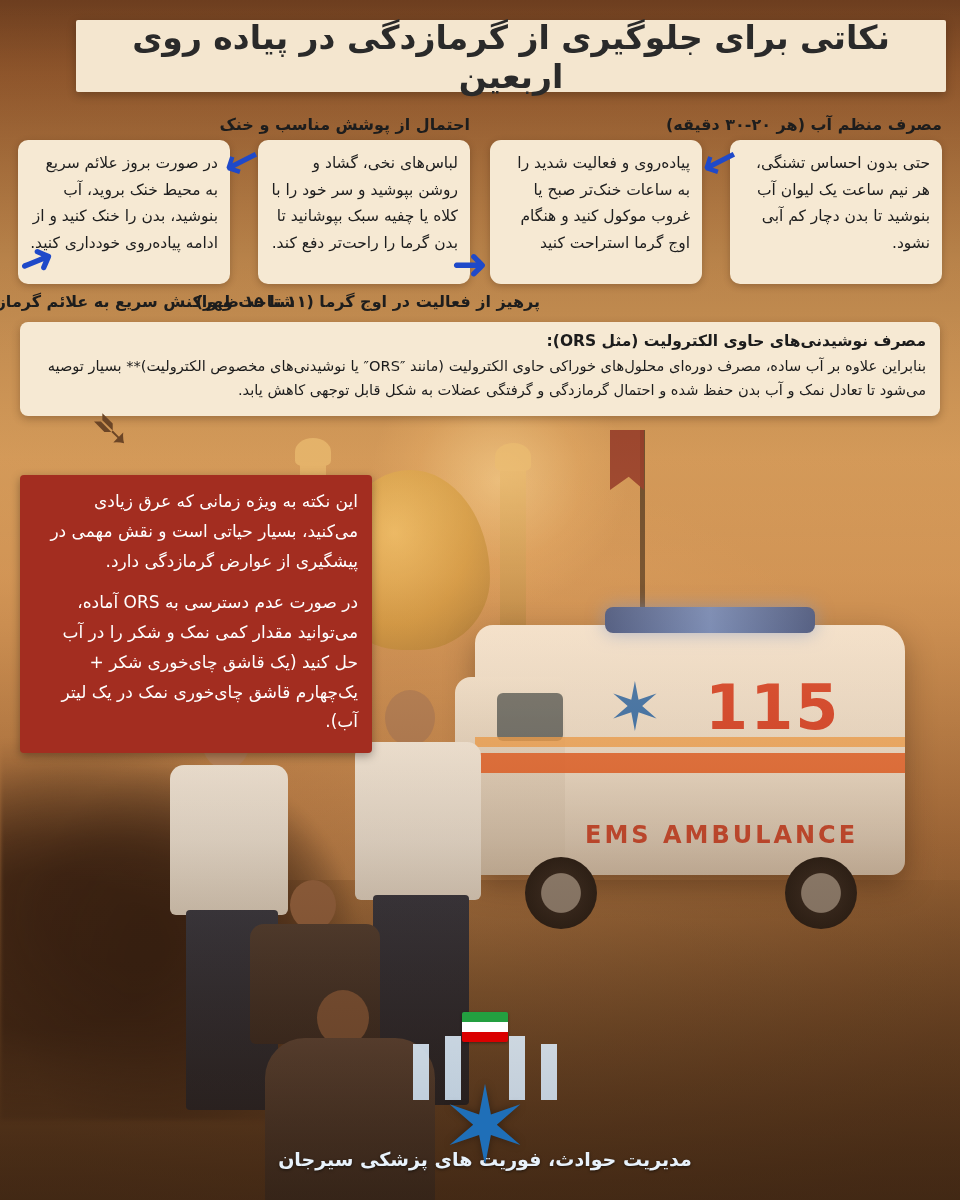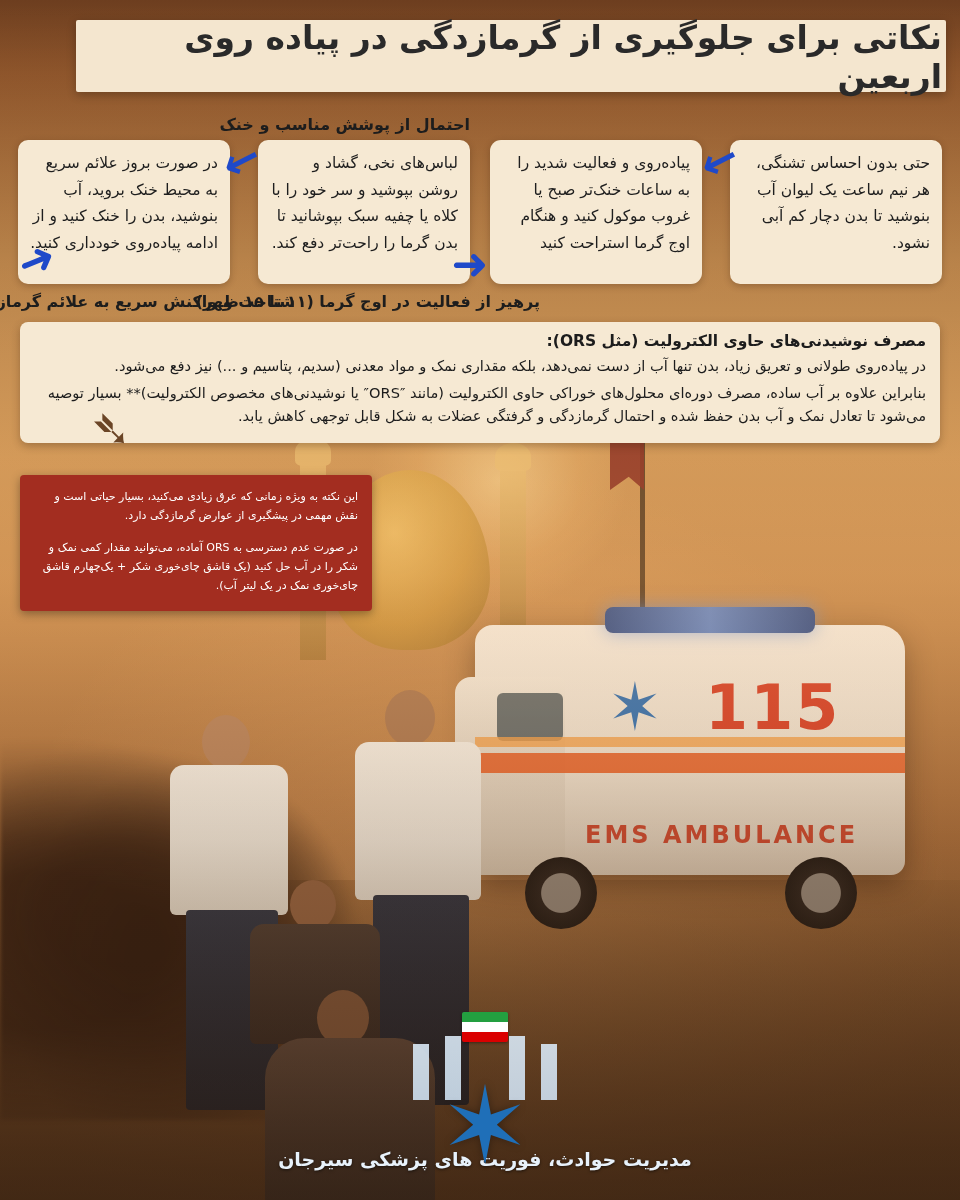--- a/index.html
+++ b/index.html
@@ -124,21 +124,21 @@
   
   .title-band{
     position:absolute;left:76px;top:20px;width:870px;height:72px;
     background:#f4e6cf;border-radius:2px;
     box-shadow:0 3px 10px rgba(0,0,0,.25);
   }
   .title-text{
     position:absolute;left:80px;top:24px;width:862px;height:66px;
     display:flex;align-items:center;justify-content:center;
     font-size:33px;font-weight:bold;color:#2a2a2a;letter-spacing:0;
-    text-align:right;
+    text-align:center;
   }
   .sec-head{
     position:absolute;font-size:16px;font-weight:bold;color:#1d1d1d;
     background:rgba(244,230,207,0.0);
     white-space:nowrap;
   }
   .card{
     position:absolute;background:#f6e9d3;border-radius:10px;
     padding:10px 12px;box-sizing:border-box;
     font-size:15.5px;line-height:1.72;color:#1e1e1e;text-align:right;
@@ -147,21 +147,21 @@
   .wide-card{
     position:absolute;left:20px;top:322px;width:920px;
     background:#f6e9d3;border-radius:8px;padding:10px 14px 12px 14px;box-sizing:border-box;
     color:#1c1c1c;text-align:right;box-shadow:0 3px 9px rgba(50,25,10,.3);
   }
   .wide-card .wc-title{font-size:15.5px;font-weight:bold;margin-bottom:4px;}
   .wide-card p{margin:3px 0;font-size:14.6px;line-height:1.62;}
   .red-box{
     position:absolute;background:#a32d20;color:#fff;border-radius:4px;
     padding:12px 14px;box-sizing:border-box;text-align:right;
-    font-size:11px;line-height:1.75;
+    font-size:17px;line-height:1.75;
     box-shadow:0 3px 10px rgba(0,0,0,.35);
   }
   #note-left{left:20px;top:475px;width:352px;}
   #note-left p{margin:0 0 12px 0;}
   #note-left p:last-child{margin-bottom:4px;}
   #side-red{
     right:10px;top:585px;width:150px;font-size:18px;font-weight:bold;line-height:1.85;
     background:#a02d20;
   }
   .arrow{position:absolute;color:#1f49c9;font-size:44px;line-height:1;font-weight:bold;}
@@ -245,37 +245,37 @@
   <div class="fig" id="seated">
     <div class="head"></div>
     <div class="torso"></div>
   </div>
 
   <div class="haze"></div>
 
   <div class="title-band"></div>
   <div class="title-text">نکاتی برای جلوگیری از گرمازدگی در پیاده روی اربعین</div>
 
+  <div class="sec-head" style="right:18px;top:115px;">مصرف منظم آب (هر ۲۰-۳۰ دقیقه)</div>
   <div class="sec-head" style="right:490px;top:115px;">احتمال از پوشش مناسب و خنک</div>
   <div class="sec-head" style="right:420px;top:292px;">پرهیز از فعالیت در اوج گرما (۱۱ تا ۱۵ ظهر)</div>
   <div class="sec-head" style="right:665px;top:292px;">شناخت و واکنش سریع به علائم گرمازدگی</div>
 
   <div class="card" style="right:18px;top:140px;width:212px;height:144px;">حتی بدون احساس تشنگی، هر نیم ساعت یک لیوان آب بنوشید تا بدن دچار کم آبی نشود.</div>
   <div class="card" style="right:258px;top:140px;width:212px;height:144px;border-radius:11px;">پیاده‌روی و فعالیت شدید را به ساعات خنک‌تر صبح یا غروب موکول کنید و هنگام اوج گرما استراحت کنید</div>
   <div class="card" style="right:490px;top:140px;width:212px;height:144px;">لباس‌های نخی، گشاد و روشن بپوشید و سر خود را با کلاه یا چفیه سبک بپوشانید تا بدن گرما را راحت‌تر دفع کند.</div>
   <div class="card" style="right:730px;top:140px;width:212px;height:144px;">در صورت بروز علائم سریع به محیط خنک بروید، آب بنوشید، بدن را خنک کنید و از ادامه پیاده‌روی خودداری کنید.</div>
 
   <div class="arrow" style="right:222px;top:140px;transform:rotate(18deg);">↙</div>
   <div class="arrow" style="right:472px;top:242px;transform:rotate(0deg);">➜</div>
   <div class="arrow" style="right:700px;top:140px;transform:rotate(18deg);">↙</div>
   <div class="arrow" style="right:905px;top:238px;transform:rotate(-22deg);">➜</div>
 
   <div class="wide-card">
     <div class="wc-title">مصرف نوشیدنی‌های حاوی الکترولیت (مثل ORS):</div>
-    <p>در پیاده‌روی طولانی و تعریق زیاد، بدن تنها آب از دست نمی‌دهد، بلکه مقداری نمک و مواد معدنی (سدیم، پتاسیم و ...) نیز دفع می‌شود.</p>
     <p>بنابراین علاوه بر آب ساده، مصرف دوره‌ای محلول‌های خوراکی حاوی الکترولیت (مانند ″ORS″ یا نوشیدنی‌های مخصوص الکترولیت)** بسیار توصیه می‌شود تا تعادل نمک و آب بدن حفظ شده و احتمال گرمازدگی و گرفتگی عضلات به شکل قابل توجهی کاهش یابد.</p>
   </div>
 
   <div class="brown-arrow">➴</div>
 
   <div class="red-box" id="note-left">
     <p>این نکته به ویژه زمانی که عرق زیادی می‌کنید، بسیار حیاتی است و نقش مهمی در پیشگیری از عوارض گرمازدگی دارد.</p>
     <p>در صورت عدم دسترسی به ORS آماده، می‌توانید مقدار کمی نمک و شکر را در آب حل کنید (یک قاشق چای‌خوری شکر + یک‌چهارم قاشق چای‌خوری نمک در یک لیتر آب).</p>
   </div>
 

